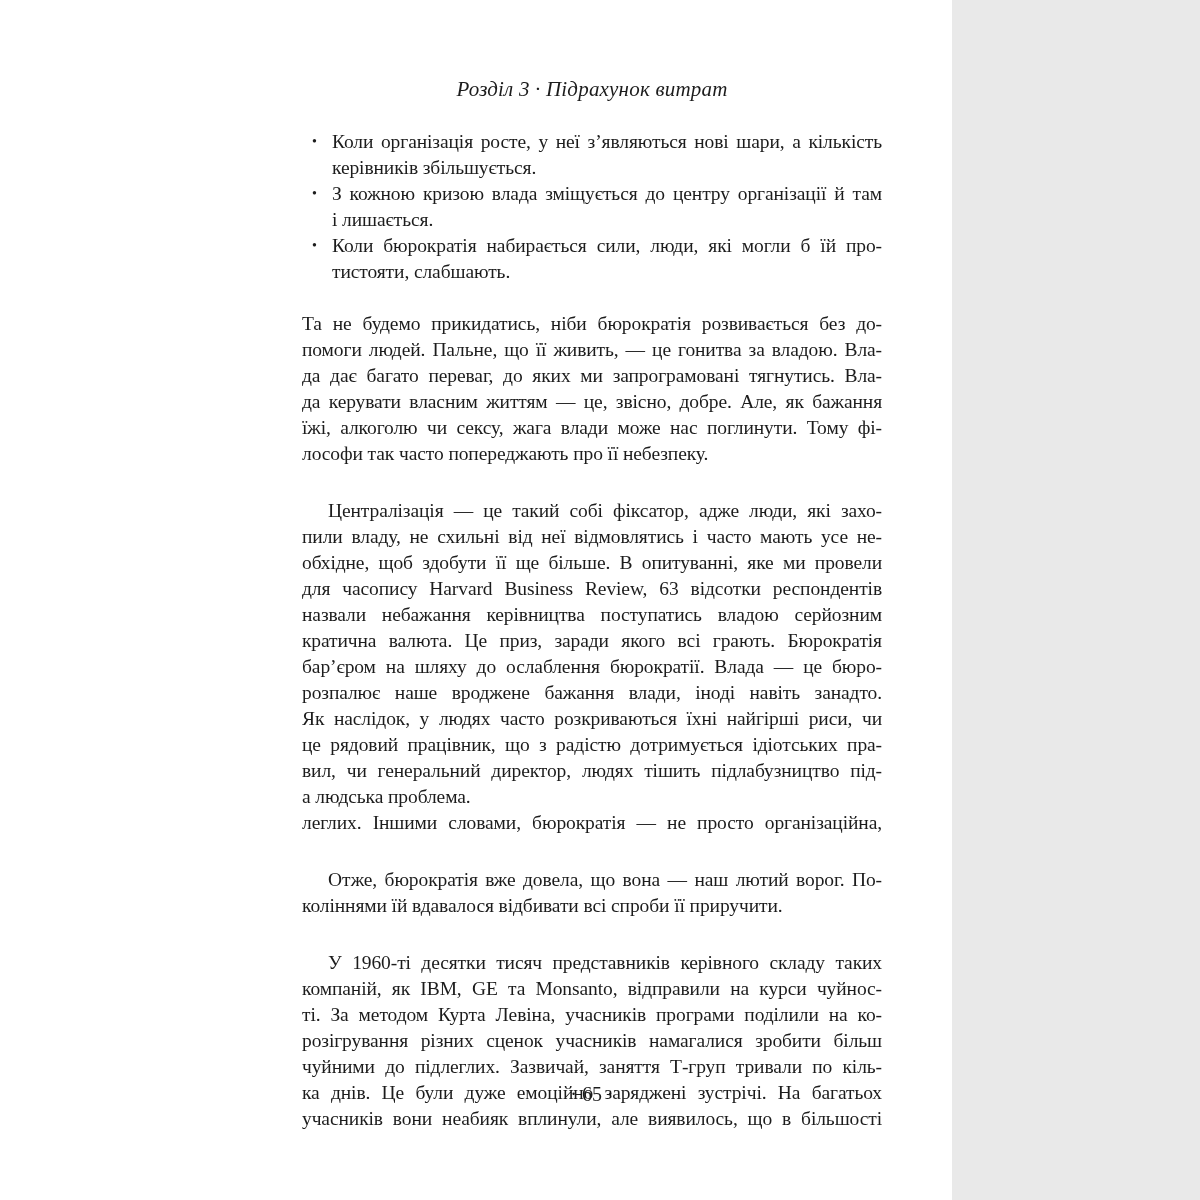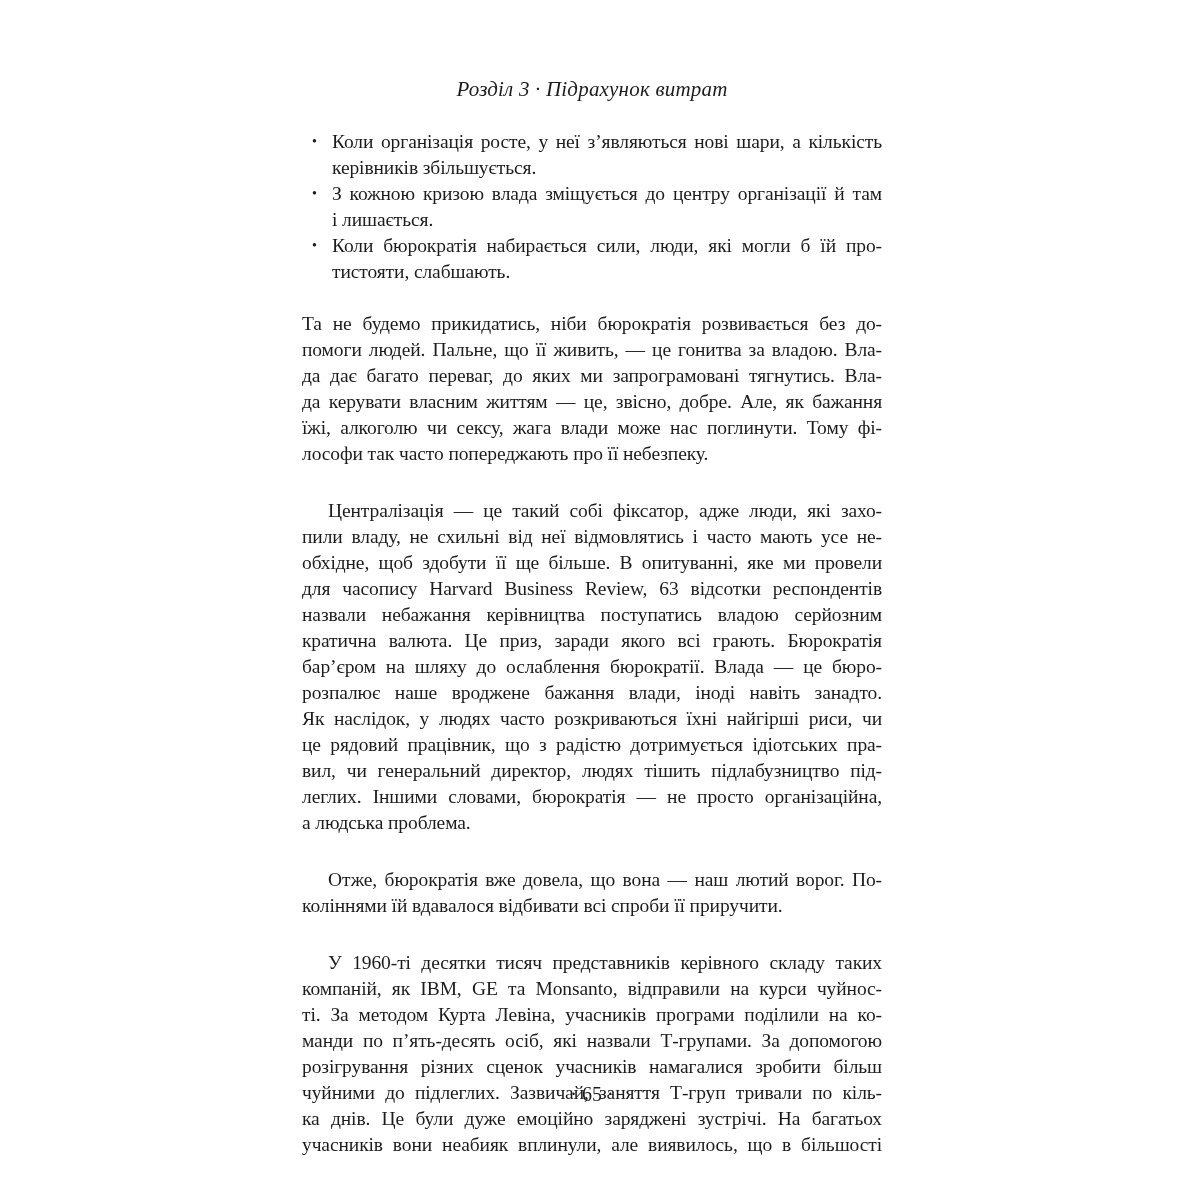--- a/index.html
+++ b/index.html
@@ -1,18 +1,18 @@
 <!DOCTYPE html>
 <html><head>
 <meta charset="utf-8">
 <style>
   html, body { margin: 0; padding: 0; background: #e9e9e9; }
   .page {
     position: relative;
-    width: 1200px;
+    width: 952px;
     height: 1200px;
     background: #ffffff;
     font-family: "Liberation Serif", "DejaVu Serif", serif;
     color: #1c1c1c;
     overflow: hidden;
   }
   .content {
     position: absolute;
     left: 302px;
     top: 0;
@@ -114,32 +114,31 @@
             <div class="line">пили владу, не схильні від неї відмовлятись і часто мають усе не-</div>
             <div class="line">обхідне, щоб здобути її ще більше. В опитуванні, яке ми провели</div>
             <div class="line">для часопису Harvard Business Review, 63 відсотки респондентів</div>
             <div class="line">назвали небажання керівництва поступатись владою серйозним</div>
             <div class="line">кратична валюта. Це приз, заради якого всі грають. Бюрократія</div>
             <div class="line">бар’єром на шляху до ослаблення бюрократії. Влада — це бюро-</div>
             <div class="line">розпалює наше вроджене бажання влади, іноді навіть занадто.</div>
             <div class="line">Як наслідок, у людях часто розкриваються їхні найгірші риси, чи</div>
             <div class="line">це рядовий працівник, що з радістю дотримується ідіотських пра-</div>
             <div class="line">вил, чи генеральний директор, людях тішить підлабузництво під-</div>
+            <div class="line left">а людська проблема.</div>
             <div class="line">леглих. Іншими словами, бюрократія — не просто організаційна,</div>
-            <div class="line left">а людська проблема.</div>
           </div>
           <div class="paragraph">
             <div class="line indent">Отже, бюрократія вже довела, що вона — наш лютий ворог. По-</div>
             <div class="line left">коліннями їй вдавалося відбивати всі спроби її приручити.</div>
           </div>
           <div class="paragraph">
             <div class="line indent">У 1960-ті десятки тисяч представників керівного складу таких</div>
             <div class="line">компаній, як IBM, GE та Monsanto, відправили на курси чуйнос-</div>
             <div class="line">ті. За методом Курта Левіна, учасників програми поділили на ко-</div>
-            <div class="line">манди по п’ять-десять осіб, які назвали Т-групами. За допомогою</div>
             <div class="line">розігрування різних сценок учасників намагалися зробити більш</div>
             <div class="line">чуйними до підлеглих. Зазвичай, заняття Т-груп тривали по кіль-</div>
             <div class="line">ка днів. Це були дуже емоційно заряджені зустрічі. На багатьох</div>
             <div class="line">учасників вони неабияк вплинули, але виявилось, що в більшості</div>
           </div>
         </div>
     </div>
 
     <div class="page-number">· 65 ·</div>
   </div>

